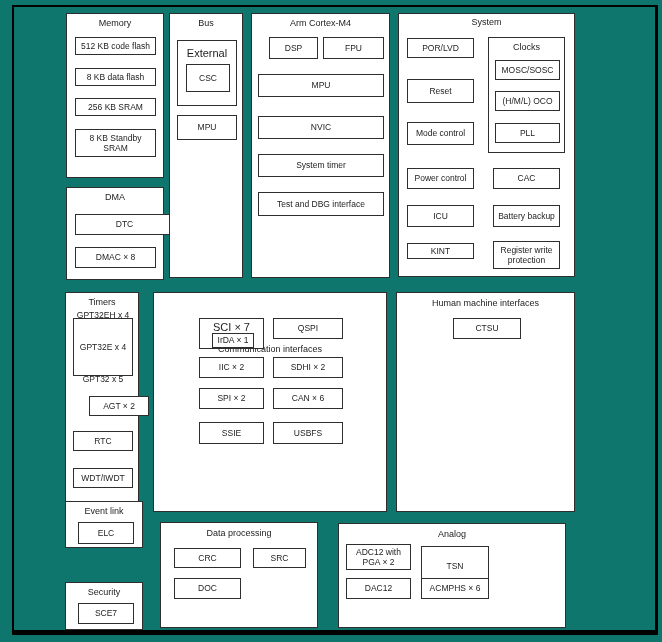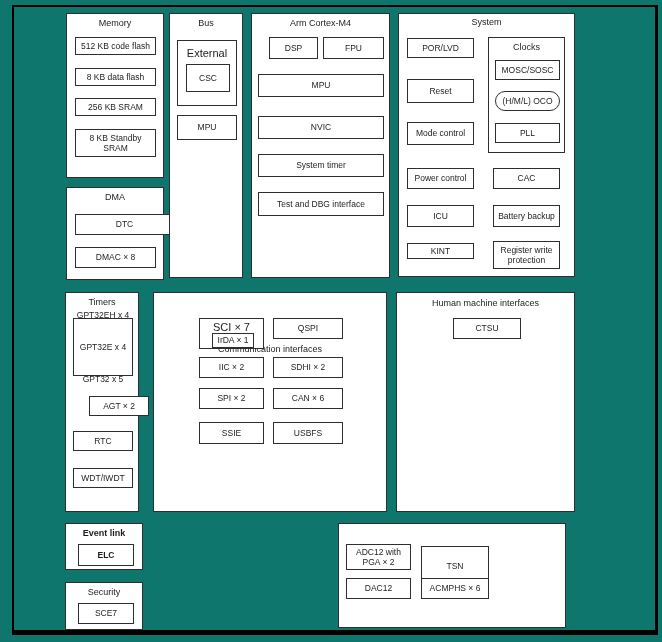--- a/index.html
+++ b/index.html
@@ -77,21 +77,21 @@
     <div class="box" style="left:8px; top:24px; width:67px; height:20px;">POR/LVD</div>
     <div class="box" style="left:8px; top:65px; width:67px; height:24px;">Reset</div>
     <div class="box" style="left:8px; top:108px; width:67px; height:23px;">Mode control</div>
     <div class="box" style="left:8px; top:154px; width:67px; height:21px;">Power control</div>
     <div class="box" style="left:8px; top:191px; width:67px; height:22px;">ICU</div>
     <div class="box" style="left:8px; top:229px; width:67px; height:16px;">KINT</div>
 
     <div class="box" style="left:89px; top:23px; width:77px; height:116px;">
       <div class="plain-label" style="top:4px; font-size:9px;">Clocks</div>
       <div class="box" style="left:6px; top:22px; width:65px; height:20px;">MOSC/SOSC</div>
-      <div class="box" style="left:6px; top:53px; width:65px; height:20px;border-radius:10px;">(H/M/L) OCO</div>
+      <div class="box" style="left:6px; top:53px; width:65px; height:20px;">(H/M/L) OCO</div>
       <div class="box" style="left:6px; top:85px; width:65px; height:20px;">PLL</div>
     </div>
 
     <div class="box" style="left:94px; top:154px; width:67px; height:21px;">CAC</div>
     <div class="box" style="left:94px; top:191px; width:67px; height:22px;">Battery backup</div>
     <div class="box" style="left:94px; top:227px; width:67px; height:28px;">Register write protection</div>
   </div>
 
   <div class="block" style="left:65px; top:292px; width:74px; height:220px;">
     <div class="block-title" style="top:4px;">Timers</div>
@@ -118,30 +118,37 @@
     <div class="box" style="left:119px; top:95px; width:70px; height:21px;">CAN × 6</div>
     <div class="box" style="left:45px; top:129px; width:65px; height:22px;">SSIE</div>
     <div class="box" style="left:119px; top:129px; width:70px; height:22px;">USBFS</div>
   </div>
 
   <div class="block" style="left:396px; top:292px; width:179px; height:220px;">
     <div class="block-title" style="top:5px;">Human machine interfaces</div>
     <div class="box" style="left:56px; top:25px; width:68px; height:21px;">CTSU</div>
   </div>
 
-  <div class="block" style="left:65px; top:523px; width:78px; height:47px;font-weight:bold;">
+  <div class="block" style="left:65px; top:501px; width:78px; height:47px;">
     <div class="block-title" style="top:4px;">Event link</div>
     <div class="box" style="left:12px; top:20px; width:56px; height:22px;">ELC</div>
   </div>
 
   <div class="block" style="left:65px; top:582px; width:78px; height:48px;">
     <div class="block-title" style="top:4px;">Security</div>
     <div class="box" style="left:12px; top:20px; width:56px; height:21px;">SCE7</div>
   </div>
 
+  <div class="block" style="left:160px; top:522px; width:158px; height:106px;">
+    <div class="block-title" style="top:5px;">Data processing</div>
+    <div class="box" style="left:13px; top:25px; width:67px; height:20px;">CRC</div>
+    <div class="box" style="left:92px; top:25px; width:53px; height:20px;">SRC</div>
+    <div class="box" style="left:13px; top:55px; width:67px; height:21px;">DOC</div>
+  </div>
 
   <div class="block" style="left:338px; top:523px; width:228px; height:105px;">
+    <div class="block-title" style="top:5px;">Analog</div>
     <div class="box" style="left:7px; top:20px; width:65px; height:26px;">ADC12 with PGA × 2</div>
     <div class="box" style="left:82px; top:22px; width:68px; height:40px;">TSN</div>
     <div class="box" style="left:7px; top:54px; width:65px; height:21px;">DAC12</div>
     <div class="box" style="left:82px; top:54px; width:68px; height:21px;">ACMPHS × 6</div>
   </div>
 </div>
 
 </body></html>

